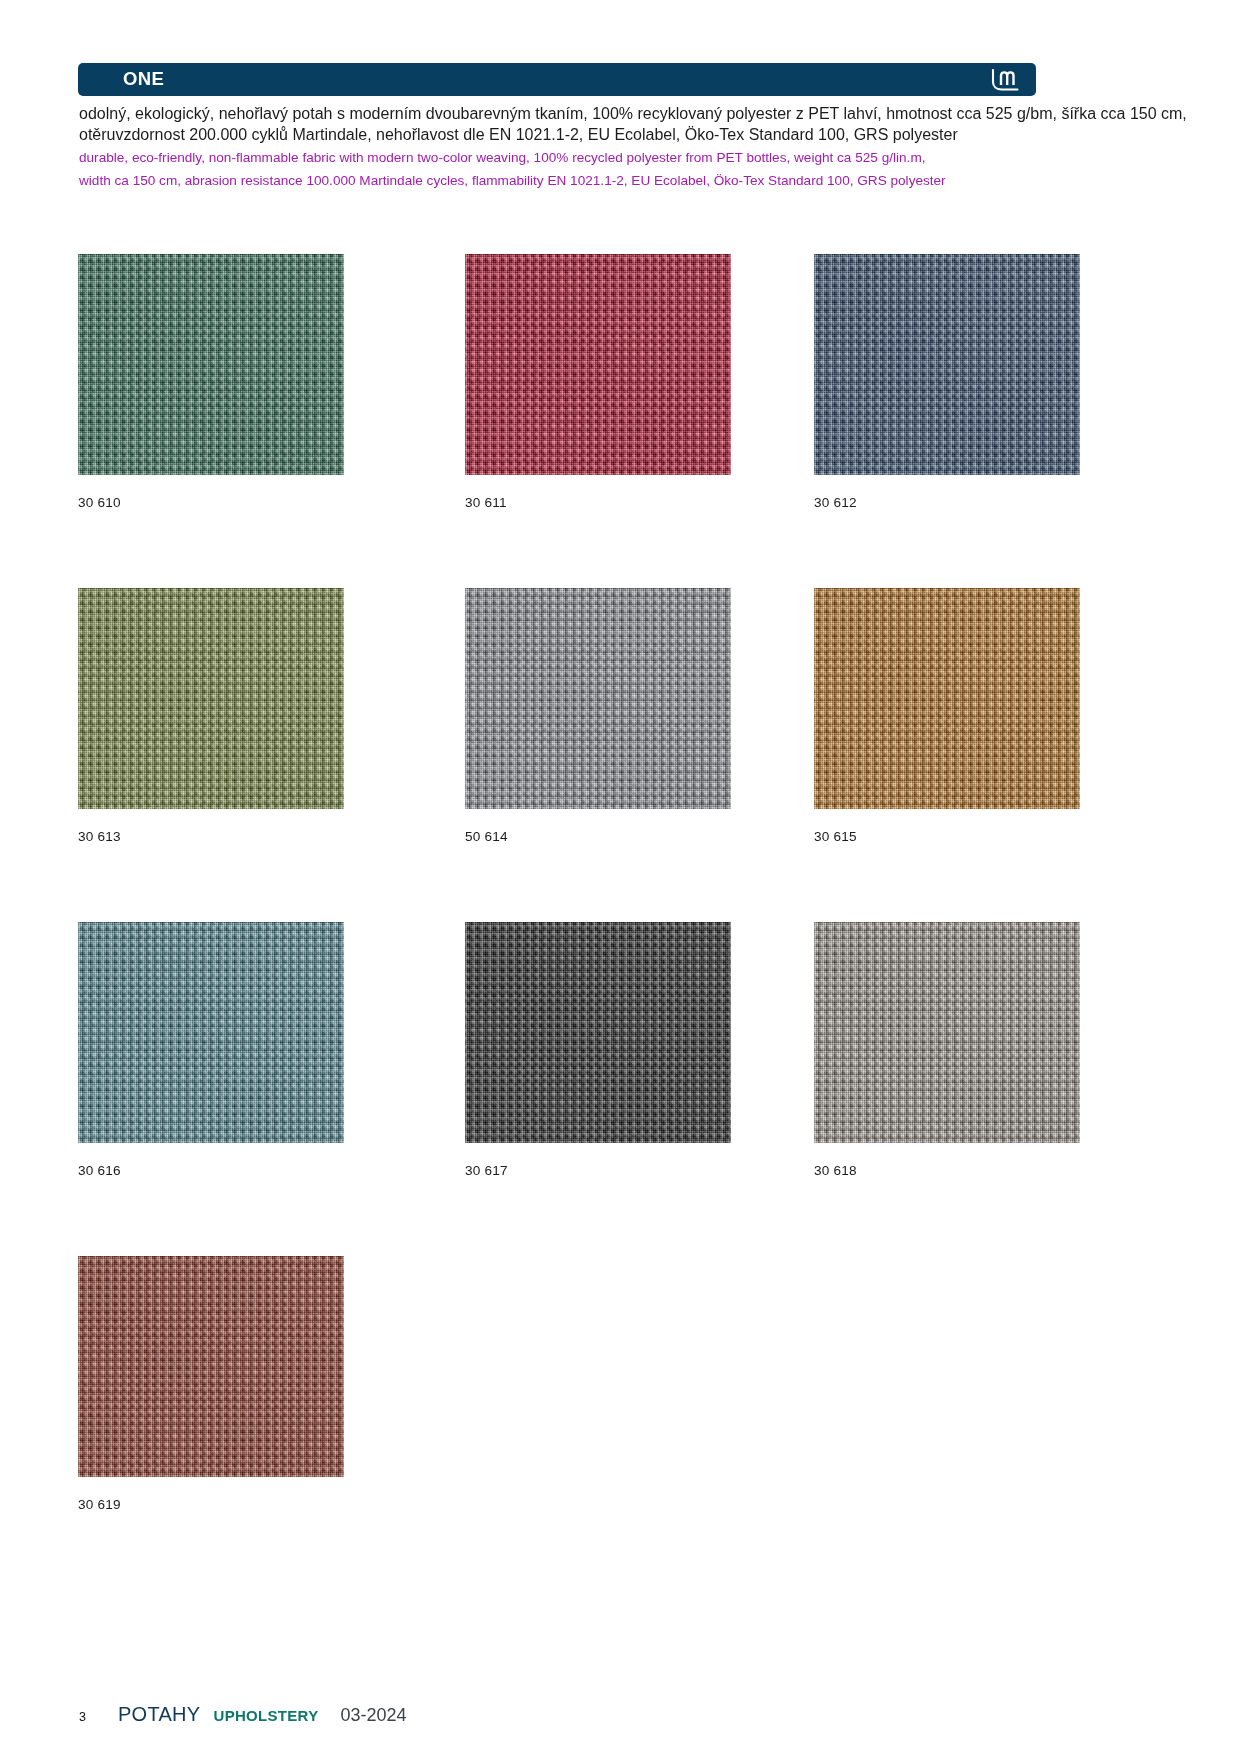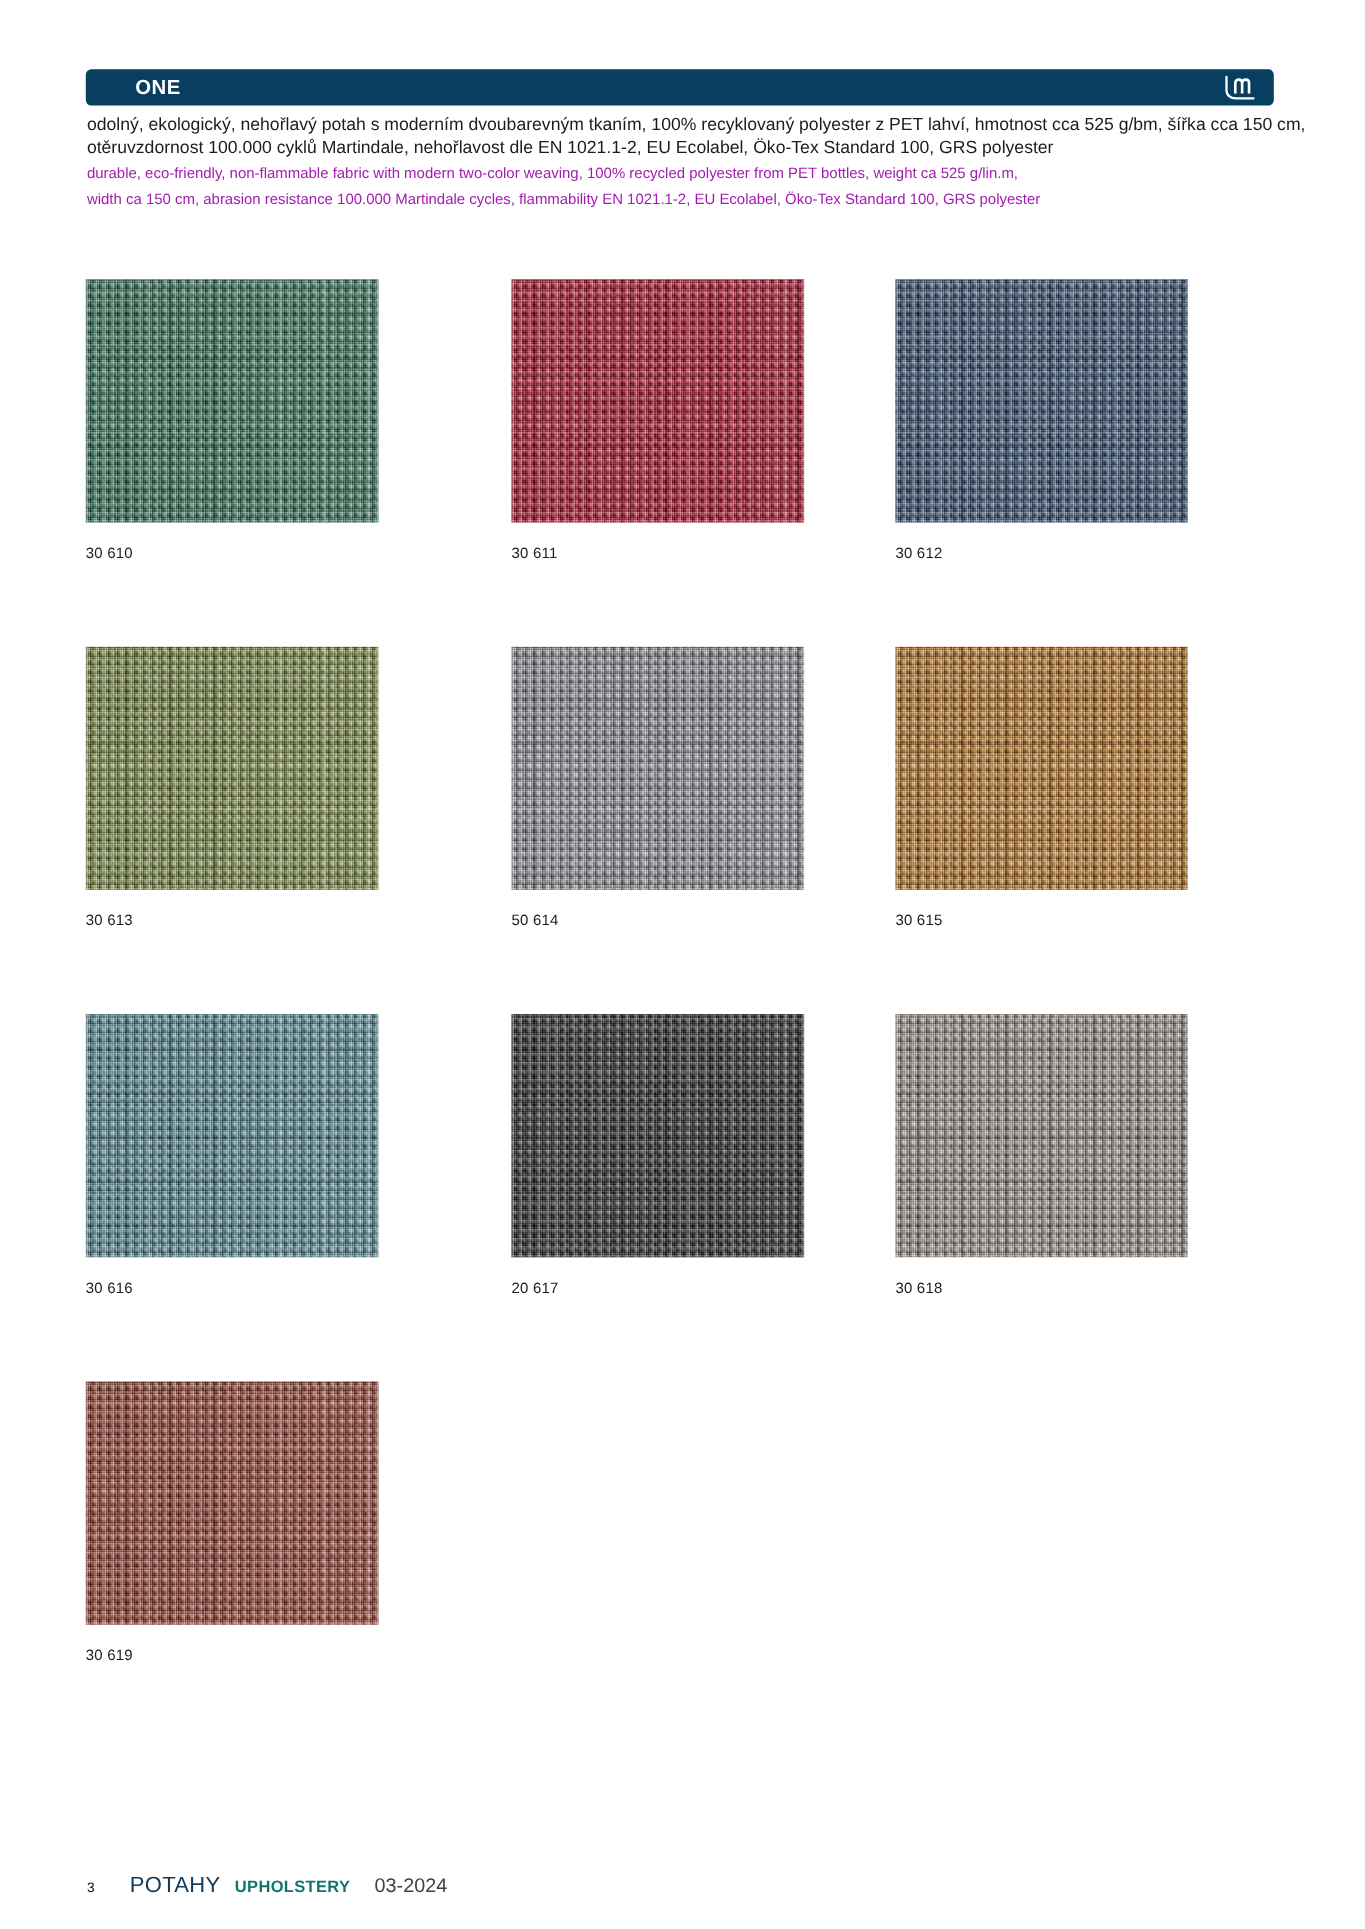--- a/index.html
+++ b/index.html
@@ -21,21 +21,21 @@
     left: 0; top: 0;
     width: 1241px;
     height: 1754px;
   }
 
   
   .header-bar {
     position: absolute;
     left: 78px;
     top: 63px;
-    width: 1080px;
+    width: 958px;
     height: 33px;
     background: #083e60;
     border-radius: 5px 5px 5px 5px;
     display: flex;
     align-items: center;
     justify-content: space-between;
     gap: 40px;
   }
   .header-title {
     color: #ffffff;
@@ -183,21 +183,21 @@
       <svg width="32" height="24" viewBox="0 0 32 24" xmlns="http://www.w3.org/2000/svg">
         <path d="M4 2 L4 14 C4 18.5 7.5 21.5 12.5 21.5 L28.5 21.5" fill="none" stroke="#ffffff" stroke-width="2.1" stroke-linecap="round"></path>
         <path d="M12 17 L12 7.5 C12 5.6 13.4 4.4 15.2 4.4 C17 4.4 18.2 5.6 18.2 7.5 L18.2 17
                  M18.2 7.5 C18.2 5.6 19.6 4.4 21.4 4.4 C23.3 4.4 24.5 5.6 24.5 7.5 L24.5 17" fill="none" stroke="#ffffff" stroke-width="2.4" stroke-linecap="butt" stroke-linejoin="miter"></path>
       </svg>
     </div>
   </div>
 
   <div class="desc">
     <div class="desc-cz">odolný, ekologický, nehořlavý potah s moderním dvoubarevným tkaním, 100% recyklovaný polyester z PET lahví, hmotnost cca 525 g/bm, šířka cca 150 cm,</div>
-    <div class="desc-cz">otěruvzdornost 100.000 cyklů Martindale, nehořlavost dle EN 1021.1-2, EU Ecolabel, Öko-Tex Standard 100, GRS polyester</div>
+    <div class="desc-cz">otěruvzdornost 200.000 cyklů Martindale, nehořlavost dle EN 1021.1-2, EU Ecolabel, Öko-Tex Standard 100, GRS polyester</div>
     <div class="desc-en">durable, eco-friendly, non-flammable fabric with modern two-color weaving, 100% recycled polyester from PET bottles, weight ca 525 g/lin.m,</div>
     <div class="desc-en">width ca 150 cm, abrasion resistance 100.000 Martindale cycles, flammability EN 1021.1-2, EU Ecolabel, Öko-Tex Standard 100, GRS polyester</div>
   </div>
 
   <div class="grid" id="swatch-grid">
       <div class="row">
         <div class="cell">
           <div class="swatch" style="background-color: rgb(59, 130, 99);">
             <div class="weave"></div>
             <div class="weave2"></div>
@@ -248,21 +248,21 @@
             <div class="weave"></div>
             <div class="weave2"></div>
           </div>
           <div class="swatch-label">30 616</div>
         </div>
         <div class="cell">
           <div class="swatch" style="background-color: rgb(43, 43, 43);">
             <div class="weave"></div>
             <div class="weave2"></div>
           </div>
-          <div class="swatch-label">20 617</div>
+          <div class="swatch-label">30 617</div>
         </div>
         <div class="cell">
           <div class="swatch" style="background-color: rgb(181, 172, 162);">
             <div class="weave"></div>
             <div class="weave2"></div>
           </div>
           <div class="swatch-label">30 618</div>
         </div>
       </div>
       <div class="row">

